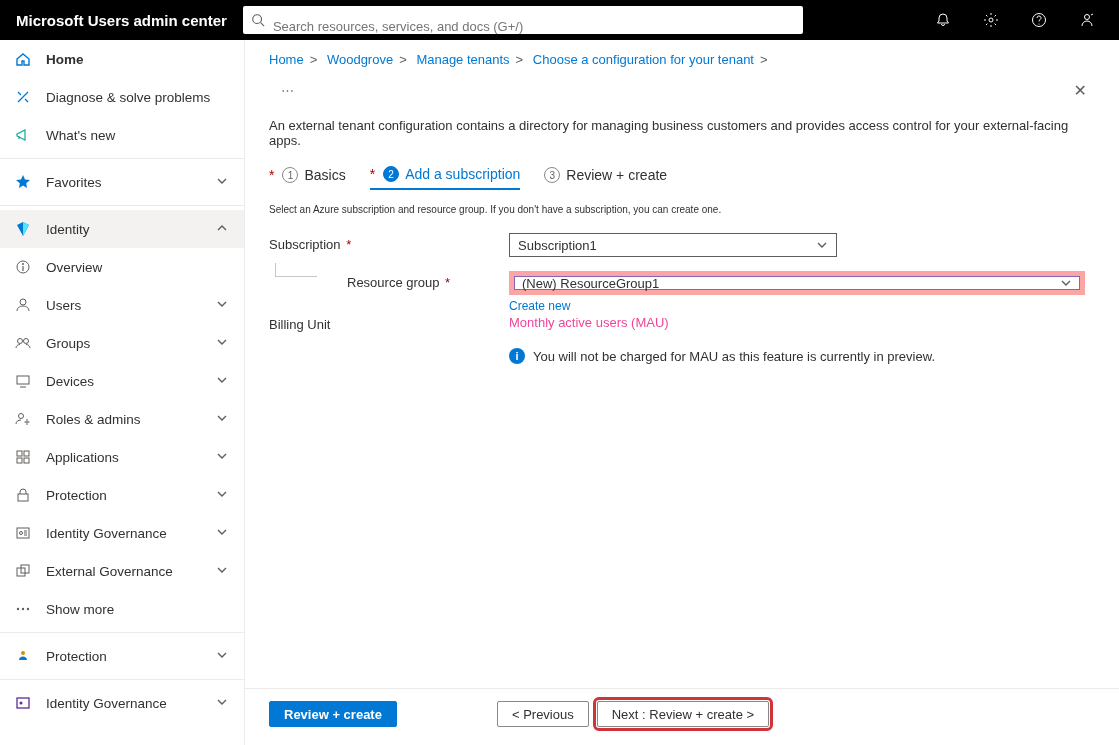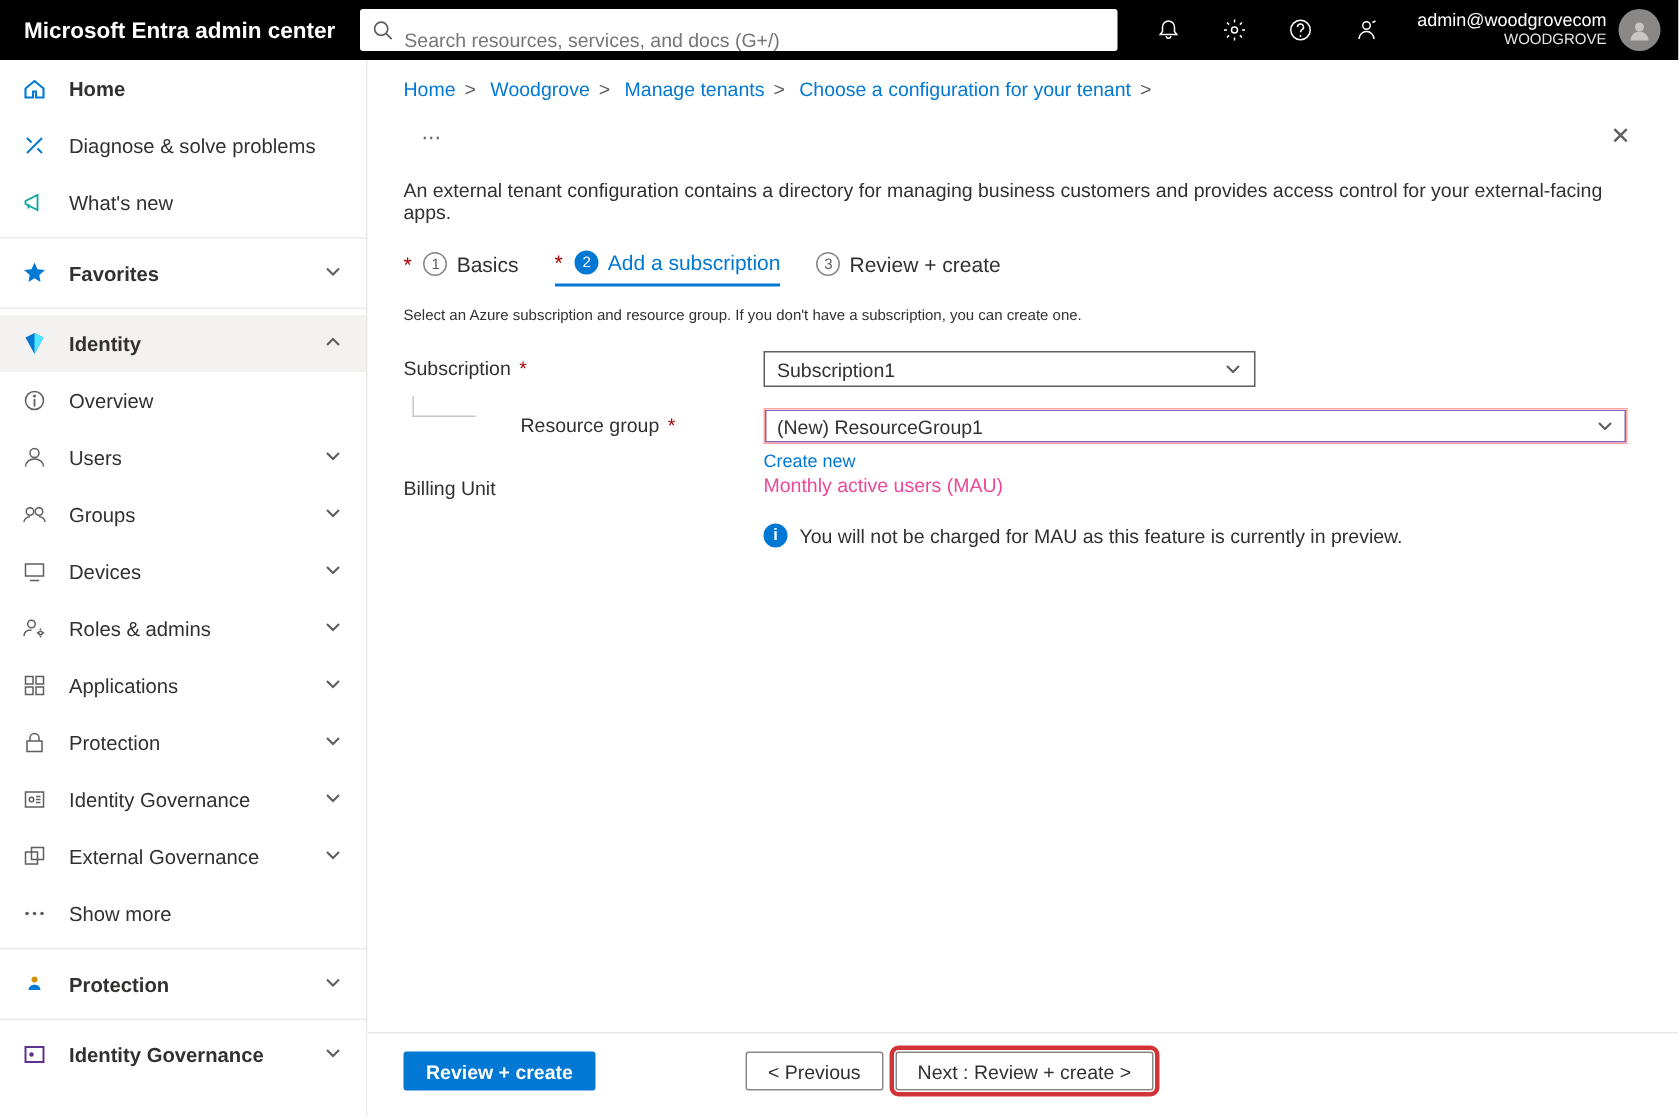--- a/index.html
+++ b/index.html
@@ -16,21 +16,21 @@
 .acct .lines { text-align: right; font-size: 12px; line-height: 14px; }
 .acct .tenant { font-size: 10px; opacity: .9; }
 .avatar-circle { width: 28px; height: 28px; border-radius: 50%; background: #8a8886; display: flex; align-items: center; justify-content: center; }
 
 
 .shell { display: flex; height: calc(745px - 40px); }
 .sidebar { width: 245px; border-right: 1px solid #edebe9; background: #fff; position: relative; overflow-y: auto; }
 .sidebar::-webkit-scrollbar { width: 6px; }
 .sidebar::-webkit-scrollbar-thumb { background: #c8c6c4; }
 .sb-item { display: flex; align-items: center; height: 38px; padding: 0 14px; cursor: pointer; gap: 14px; }
-.sb-item.section { font-weight: 700; }
+.sb-item.section { font-weight: 400; }
 .sb-item .icon { width: 18px; height: 18px; display: flex; align-items: center; justify-content: center; color: #605e5c; flex: 0 0 18px; }
 .sb-item .label { flex: 1; font-size: 13.5px; }
 .sb-item.sub { padding-left: 14px; color: #323130; }
 .chev { width: 14px; height: 14px; color: #605e5c; }
 .chev svg { display: block; }
 .sb-divider { height: 1px; background: #edebe9; margin: 4px 0; }
 .active-marker { border-left: 4px solid #0078d4; margin-left: -4px; }
 .star-fill { color: #0078d4; }
 .home-icon { color: #0078d4; }
 .wn-icon { color: #0aa89e; }
@@ -61,21 +61,21 @@
 
 .form { padding: 0 24px; }
 .form-row { display: flex; align-items: flex-start; margin-bottom: 22px; }
 .form-row.tight { margin-bottom: 6px; }
 .form-label { width: 240px; padding-top: 4px; font-size: 13px; color: #323130; }
 .form-label .req { color: #a80000; padding-left: 2px; }
 .indent-connector { width: 42px; border-left: 1px solid #c8c6c4; border-bottom: 1px solid #c8c6c4; height: 14px; margin-left: 6px; margin-right: -6px; margin-top: -12px; align-self: flex-start; }
 .form-field { }
 .select-box { display: flex; align-items: center; justify-content: space-between; width: 328px; height: 24px; border: 1px solid #605e5c; padding: 0 8px; font-size: 13px; background: #fff; cursor: pointer; }
 .select-box.wide { width: 576px; }
-.select-box.focused { border: 1px solid #fca5a5; box-shadow: 0 0 0 1px #8764b8 inset; }
+.select-box.focused { border: 5px solid #fca5a5; box-shadow: 0 0 0 1px #8764b8 inset; }
 .select-caret { width: 12px; height: 12px; }
 .link-small { color: #0078d4; font-size: 12px; cursor: pointer; padding-top: 4px; display: inline-block; }
 .static-text { font-size: 13px; color: #ec4899; padding-top: 2px; }
 .info-row { display: flex; align-items: center; gap: 8px; color: #323130; font-size: 13px; }
 .info-badge { width: 16px; height: 16px; background: #0078d4; border-radius: 50%; color: #fff; display: flex; align-items: center; justify-content: center; font-size: 11px; font-weight: 700; }
 
 
 .footer-bar { position: absolute; left: 0; right: 0; bottom: 0; padding: 12px 24px 18px; border-top: 1px solid #edebe9; display: flex; gap: 8px; align-items: center; background: #fff; }
 .btn { height: 26px; padding: 0 14px; font-size: 13px; border-radius: 2px; cursor: pointer; display: inline-flex; align-items: center; }
 .btn-primary { background: #0078d4; color: #fff; border: 1px solid #0078d4; font-weight: 600; }
@@ -83,21 +83,21 @@
 .highlight-red { outline: 3px solid #d13438; outline-offset: 1px; }
 .footer-gap { width: 84px; }
 
 
 .identity-active { background: #f3f2f1; }
 </style>
 </head>
 <body>
 
 <div class="topbar">
-  <div class="brand">Microsoft Entra admin center</div>
+  <div class="brand">Microsoft Users admin center</div>
   <div class="searchbox">
     <svg width="14" height="14" viewBox="0 0 16 16" fill="none">
         <circle cx="7" cy="7" r="5" stroke="#605e5c" stroke-width="1.3"></circle>
         <line x1="11" y1="11" x2="15" y2="15" stroke="#605e5c" stroke-width="1.3"></line>
       </svg>
     <input type="text" placeholder="Search resources, services, and docs (G+/)" style="">
   </div>
   <div class="top-spacer"></div>
   <div class="top-icon">
       <svg width="16" height="16" viewBox="0 0 16 16" fill="none">
@@ -118,32 +118,20 @@
         <circle cx="8" cy="12" r=".6" fill="#fff"></circle>
       </svg>
     </div>
   <div class="top-icon">
       <svg width="16" height="16" viewBox="0 0 16 16" fill="none">
         <circle cx="8" cy="5" r="2.5" stroke="#fff"></circle>
         <path d="M3 14c0-2.8 2.2-5 5-5s5 2.2 5 5" stroke="#fff" fill="none"></path>
         <path d="M12 3l2-1" stroke="#fff"></path>
       </svg>
     </div>
-  <div class="acct">
-    <div class="lines">
-      <div>admin@woodgrovecom</div>
-      <div class="tenant">WOODGROVE</div>
-    </div>
-    <div class="avatar-circle">
-      <svg width="16" height="16" viewBox="0 0 16 16">
-          <circle cx="8" cy="6" r="3" fill="#c8c6c4"></circle>
-          <path d="M2 15c0-3.3 2.7-6 6-6s6 2.7 6 6" fill="#c8c6c4"></path>
-        </svg>
-    </div>
-  </div>
 </div>
 
 <div class="shell">
 
   <div class="sidebar">
     <div class="sb-item">
       <span class="icon home-icon">
           <svg width="16" height="16" viewBox="0 0 16 16">
             <path d="M2 8l6-5 6 5v6H9v-4H7v4H2V8z" fill="none" stroke="#0078d4" stroke-width="1.4"></path>
           </svg>

